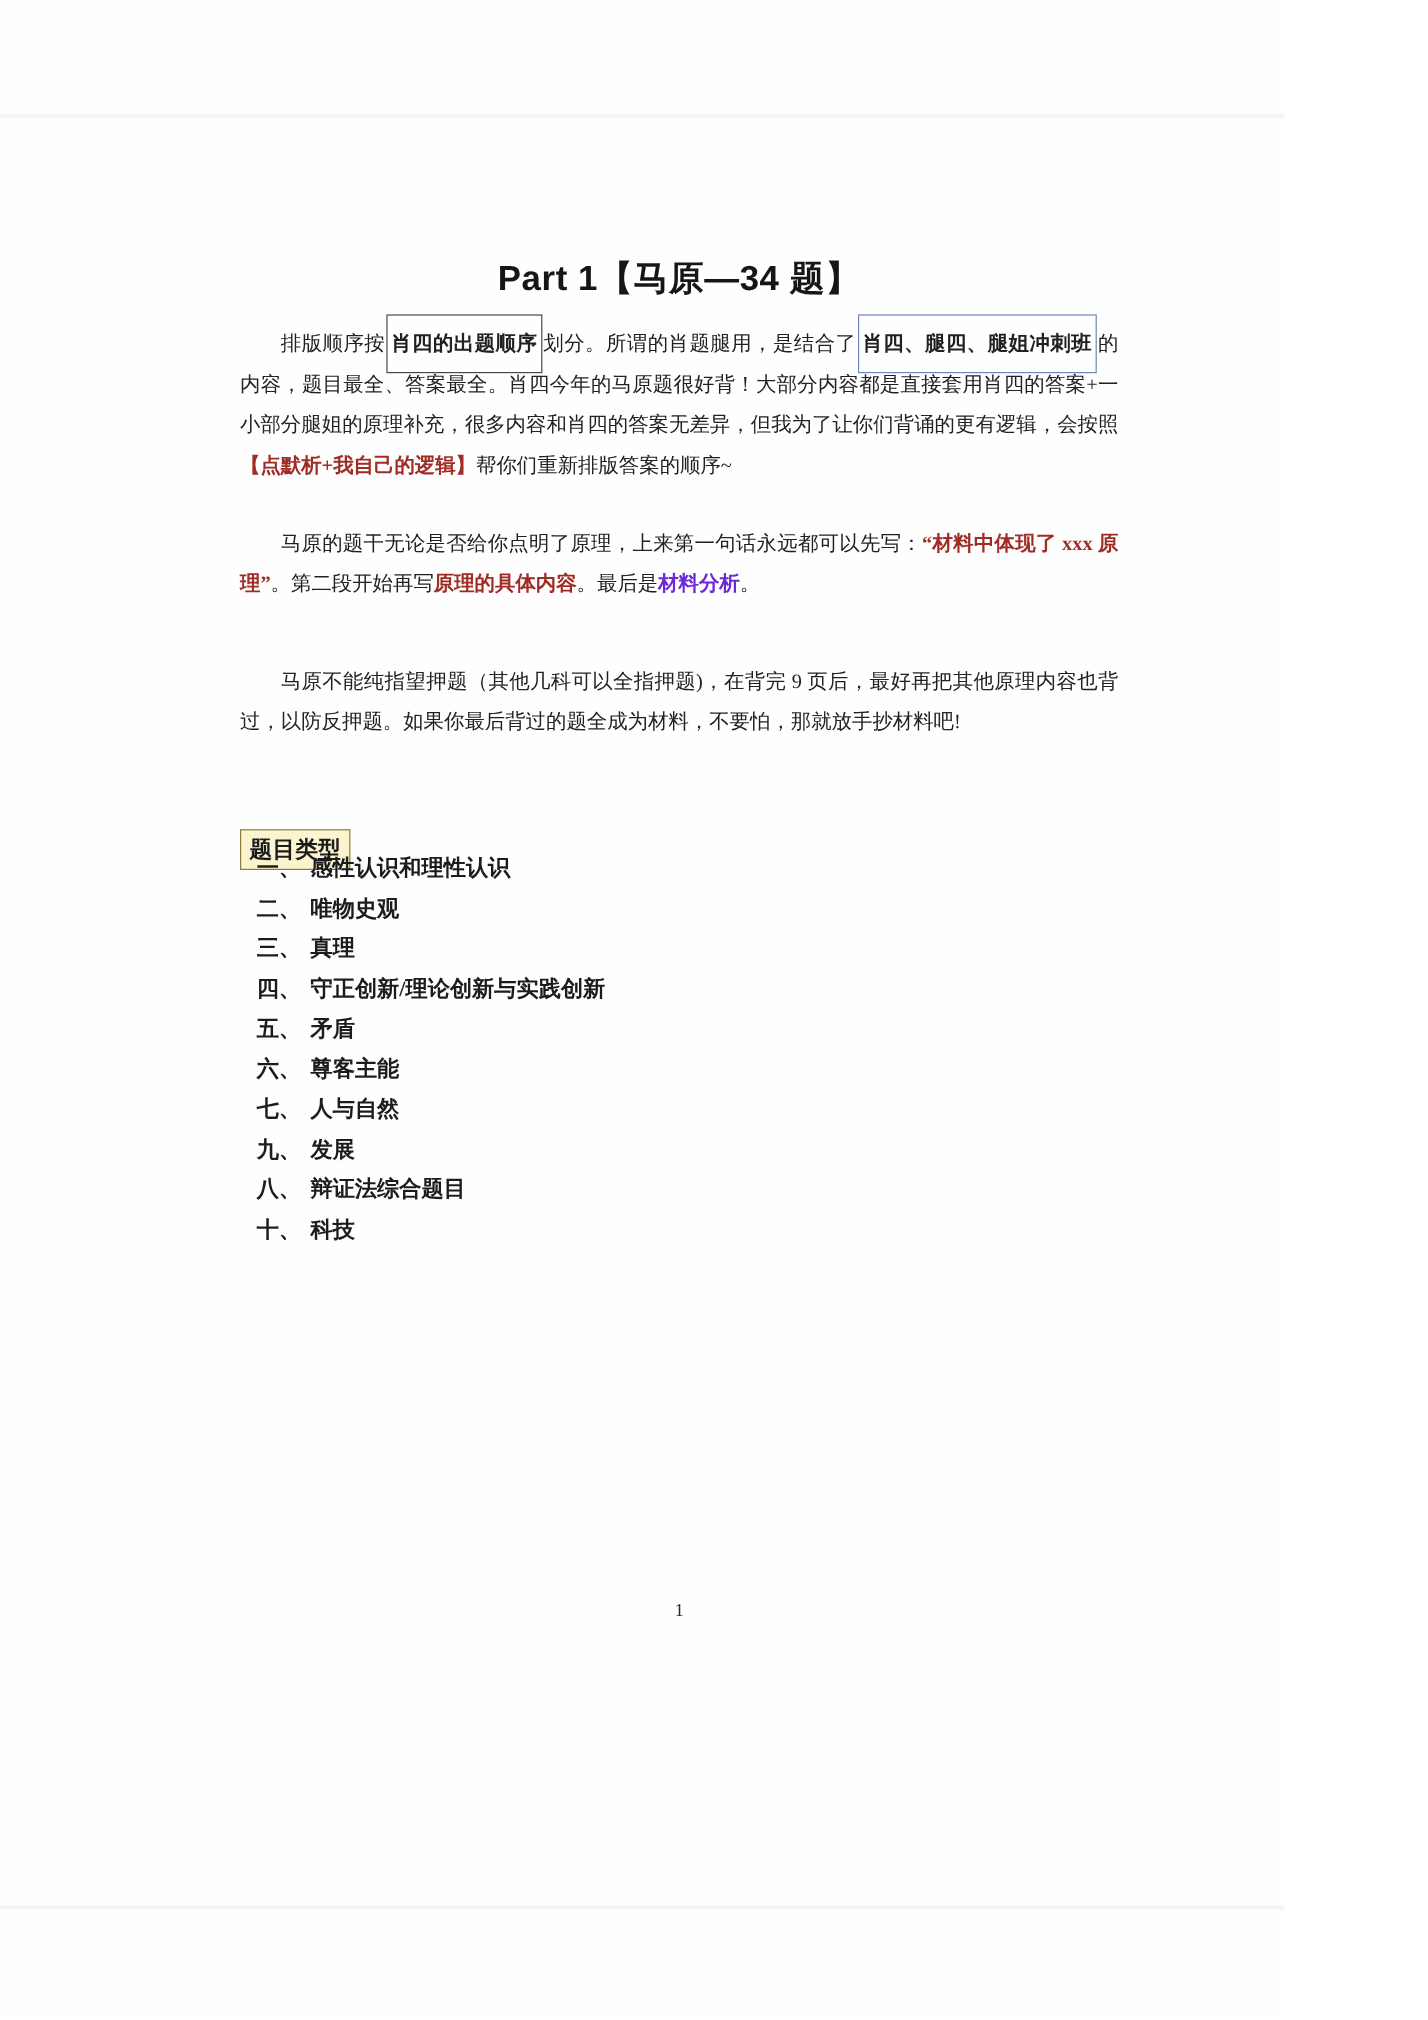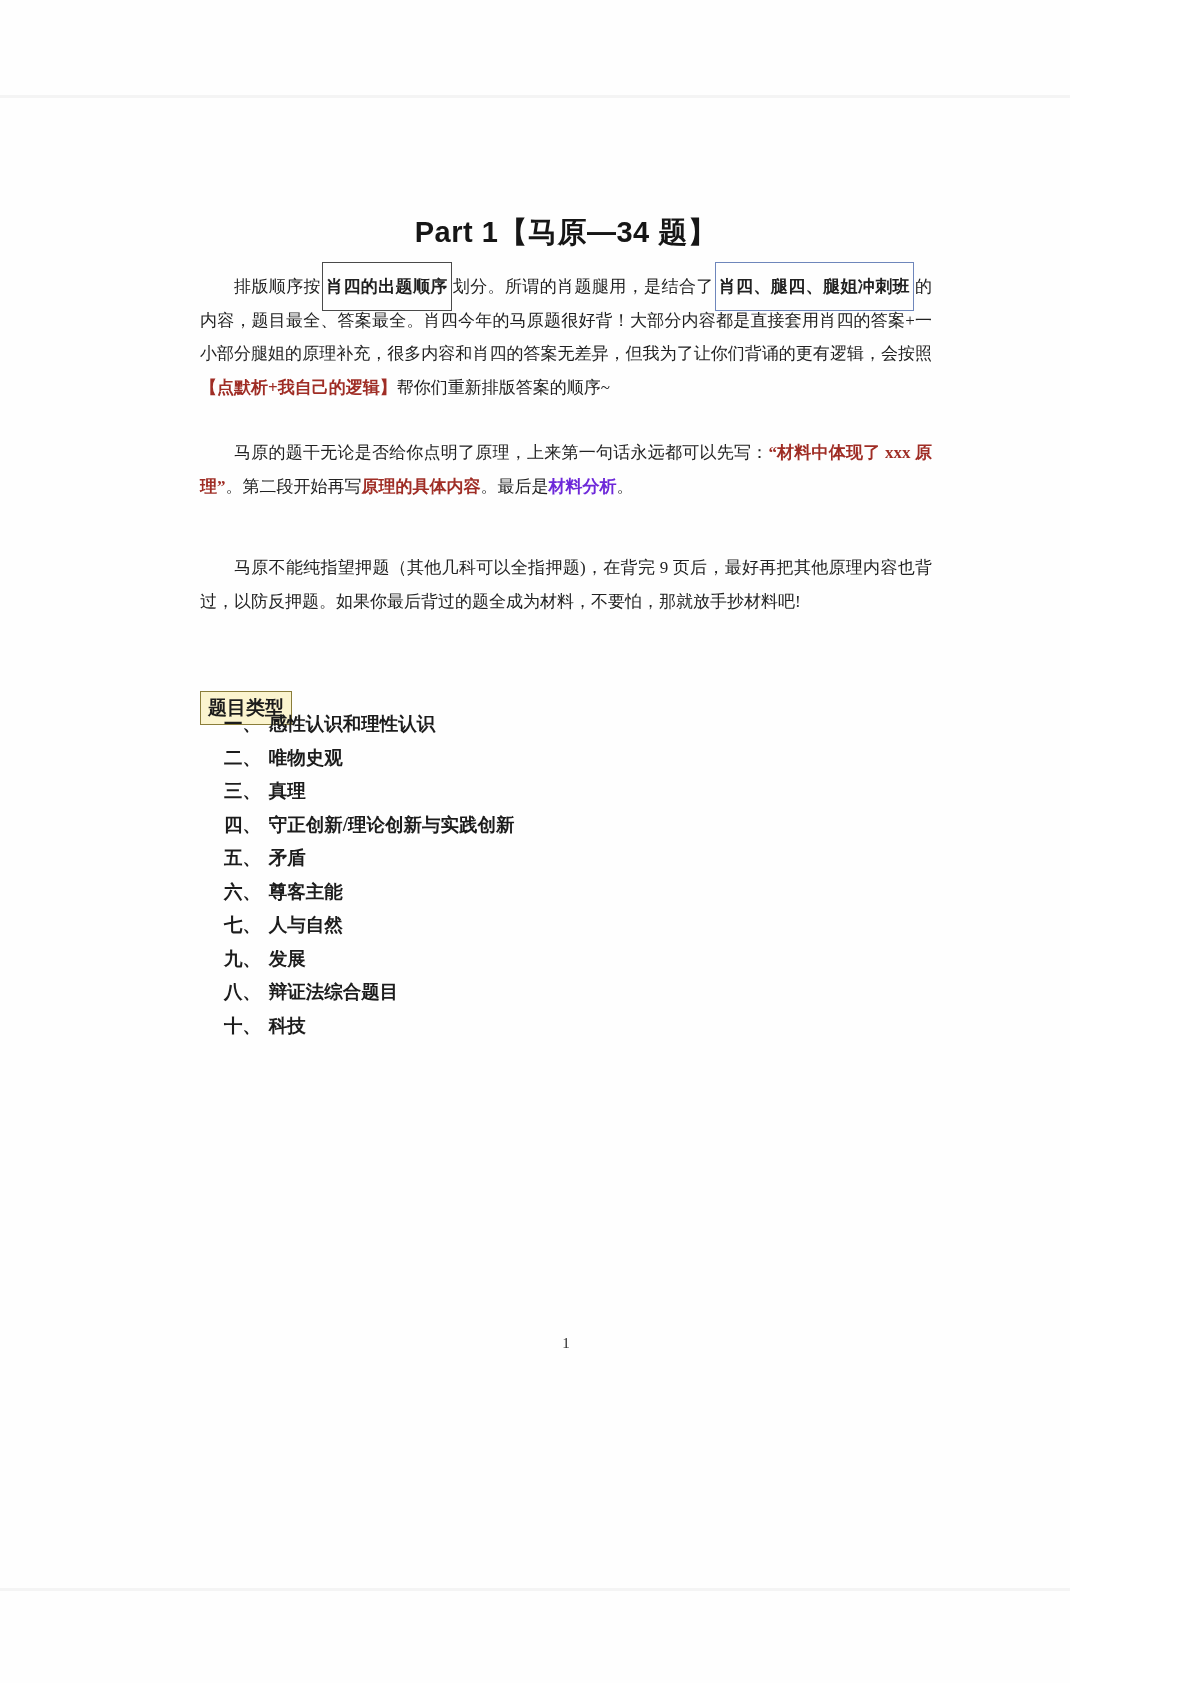--- a/index.html
+++ b/index.html
@@ -69,21 +69,21 @@
     font-size: 19px;
     font-weight: bold;
     padding: 3px 7px;
     color: #1c1c1c;
     margin-top: 28px;
   }
 
   .type-list {
     position: absolute;
     top: 708px;
-    left: 224px;
+    left: 214px;
     width: 714px;
   }
   .list-item {
     height: 33.5px;
     line-height: 33.5px;
     font-size: 18.5px;
     font-weight: bold;
     color: #1c1c1c;
     white-space: nowrap;
   }

